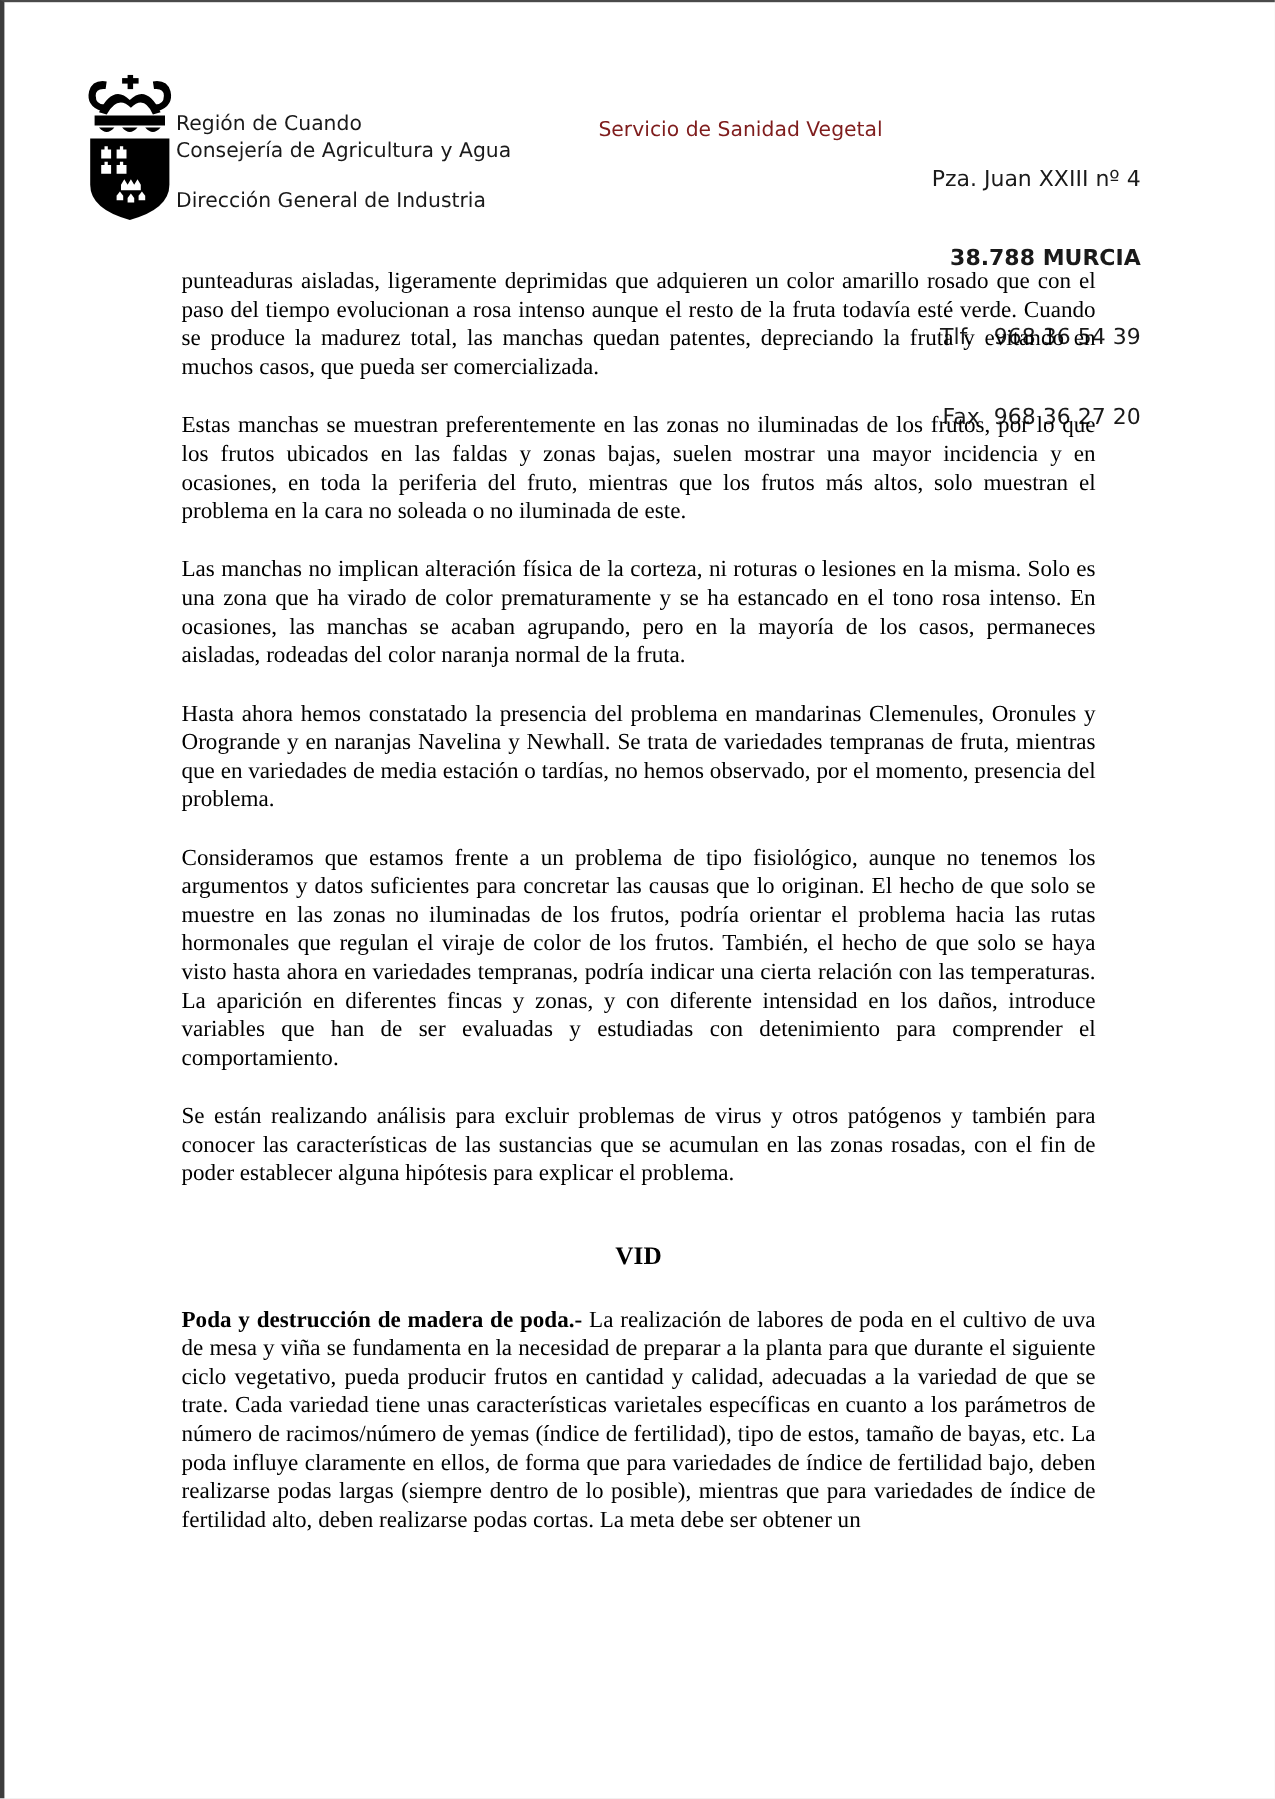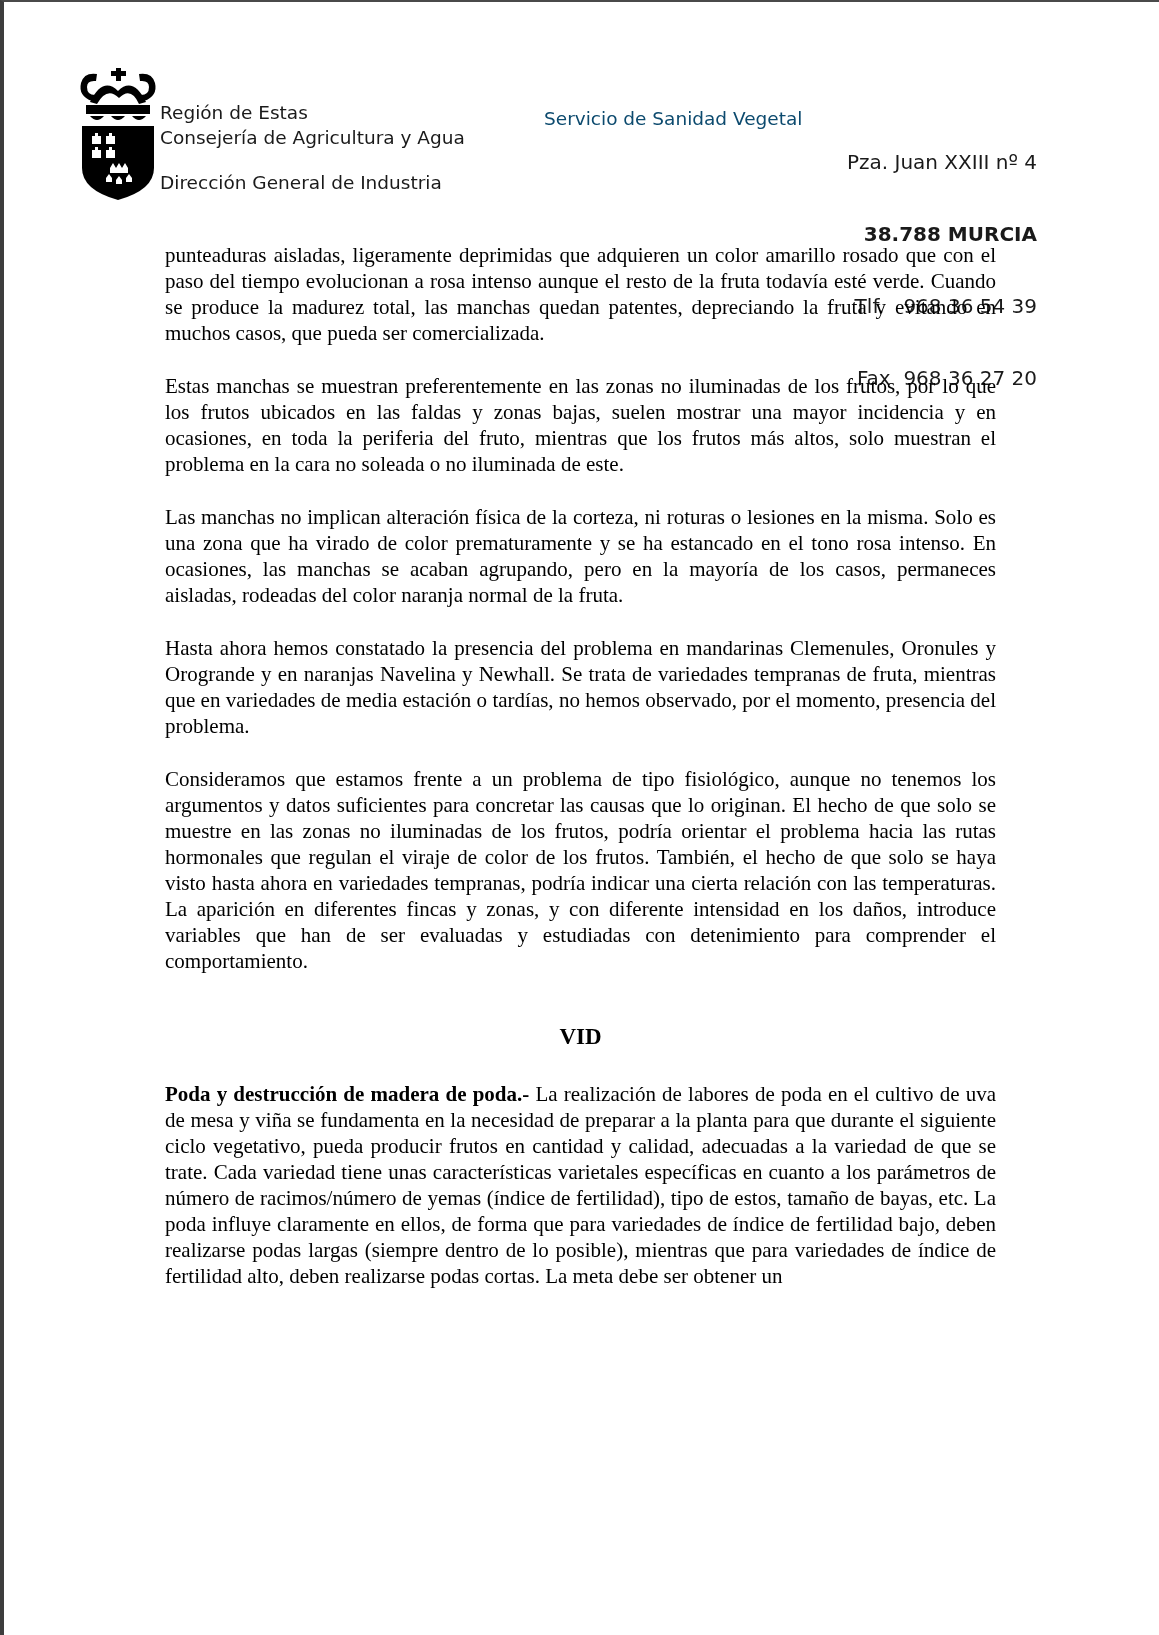--- a/index.html
+++ b/index.html
@@ -37,21 +37,21 @@
   }
   .org-block .dept {
     margin-top: 20px;
   }
   .service {
     position: absolute;
     left: 540px;
     top: 106px;
     font-family: "DejaVu Sans", "Liberation Sans", sans-serif;
     font-size: 18.5px;
-    color: #0c4a6e;
+    color: #7f1d1d;
     white-space: nowrap;
   }
   .contact {
     position: absolute;
     right: 122px;
     top: 100px;
     text-align: right;
     font-family: "DejaVu Sans", "Liberation Sans", sans-serif;
     font-size: 20px;
     line-height: 24px;
@@ -119,21 +119,21 @@
         <g fill="#fff">
           <path d="M34 100 l3 -5 3 5 3 -5 3 5 3 -5 3 5 v5 h-18 z"></path>
           <path d="M30 110 l3 -4 3 4 v4 h-6 z"></path>
           <path d="M40 112 l3 -4 3 4 v4 h-6 z"></path>
           <path d="M50 110 l3 -4 3 4 v4 h-6 z"></path>
         </g>
       </g>
     </svg>
 
     <div class="org-block">
-      <div>Región de Estas</div>
+      <div>Región de Cuando</div>
       <div>Consejería de Agricultura y Agua</div>
       <div class="dept">
         <div>Dirección General de Industria</div>
       </div>
     </div>
 
     <div class="service">Servicio de Sanidad Vegetal</div>
 
     <div class="contact">
       <div>Pza. Juan XXIII nº 4</div>
@@ -142,19 +142,20 @@
       <div>Fax  968 36 27 20</div>
     </div>
   </div>
 
   <div class="doc-body">
     <p>punteaduras aisladas, ligeramente deprimidas que adquieren un color amarillo rosado que con el paso del tiempo evolucionan a rosa intenso aunque el resto de la fruta todavía esté verde. Cuando se produce la madurez total, las manchas quedan patentes, depreciando la fruta y evitando en muchos casos, que pueda ser comercializada.</p>
     <p>Estas manchas se muestran preferentemente en las zonas no iluminadas de los frutos, por lo que los frutos ubicados en las faldas y zonas bajas, suelen mostrar una mayor incidencia y en ocasiones, en toda la periferia del fruto, mientras que los frutos más altos, solo muestran el problema en la cara no soleada o no iluminada de este.</p>
     <p>Las manchas no implican alteración física de la corteza, ni roturas o lesiones en la misma. Solo es una zona que ha virado de color prematuramente y se ha estancado en el tono rosa intenso. En ocasiones, las manchas se acaban agrupando, pero en la mayoría de los casos, permaneces aisladas, rodeadas del color naranja normal de la fruta.</p>
     <p>Hasta ahora hemos constatado la presencia del problema en mandarinas Clemenules, Oronules y Orogrande y en naranjas Navelina y Newhall. Se trata de variedades tempranas de fruta, mientras que en variedades de media estación o tardías, no hemos observado, por el momento, presencia del problema.</p>
     <p>Consideramos que estamos frente a un problema de tipo fisiológico, aunque no tenemos los argumentos y datos suficientes para concretar las causas que lo originan. El hecho de que solo se muestre en las zonas no iluminadas de los frutos, podría orientar el problema hacia las rutas hormonales que regulan el viraje de color de los frutos. También, el hecho de que solo se haya visto hasta ahora en variedades tempranas, podría indicar una cierta relación con las temperaturas. La aparición en diferentes fincas y zonas, y con diferente intensidad en los daños, introduce variables que han de ser evaluadas y estudiadas con detenimiento para comprender el comportamiento.</p>
+    <p>Se están realizando análisis para excluir problemas de virus y otros patógenos y también para conocer las características de las sustancias que se acumulan en las zonas rosadas, con el fin de poder establecer alguna hipótesis para explicar el problema.</p>
 
     <div class="section-heading">VID</div>
 
     <p><span class="lead">Poda y destrucción de madera de poda.-</span> <span>La realización de labores de poda en el cultivo de uva de mesa y viña se fundamenta en la necesidad de preparar a la planta para que durante el siguiente ciclo vegetativo, pueda producir frutos en cantidad y calidad, adecuadas a la variedad de que se trate. Cada variedad tiene unas características varietales específicas en cuanto a los parámetros de número de racimos/número de yemas (índice de fertilidad), tipo de estos, tamaño de bayas, etc. La poda influye claramente en ellos, de forma que para variedades de índice de fertilidad bajo, deben realizarse podas largas (siempre dentro de lo posible), mientras que para variedades de índice de fertilidad alto, deben realizarse podas cortas. La meta debe ser obtener un</span></p>
   </div>
 
 </div>
 
 </body></html>

